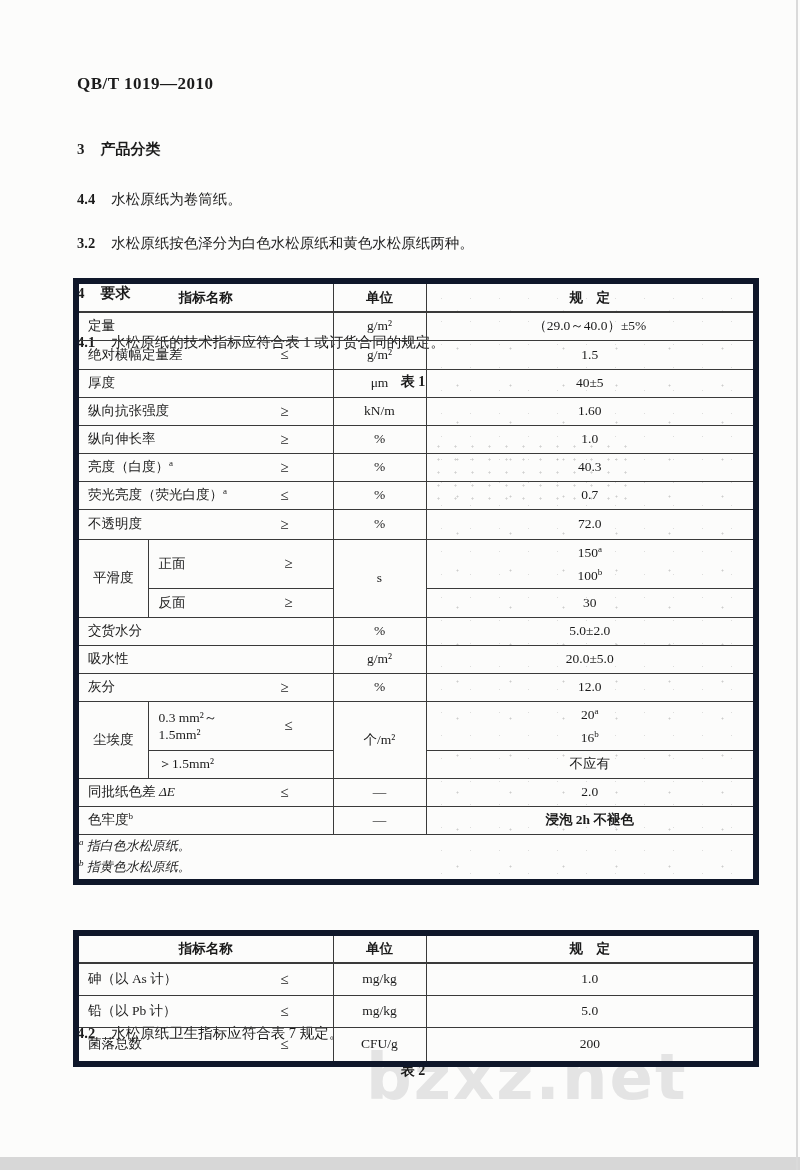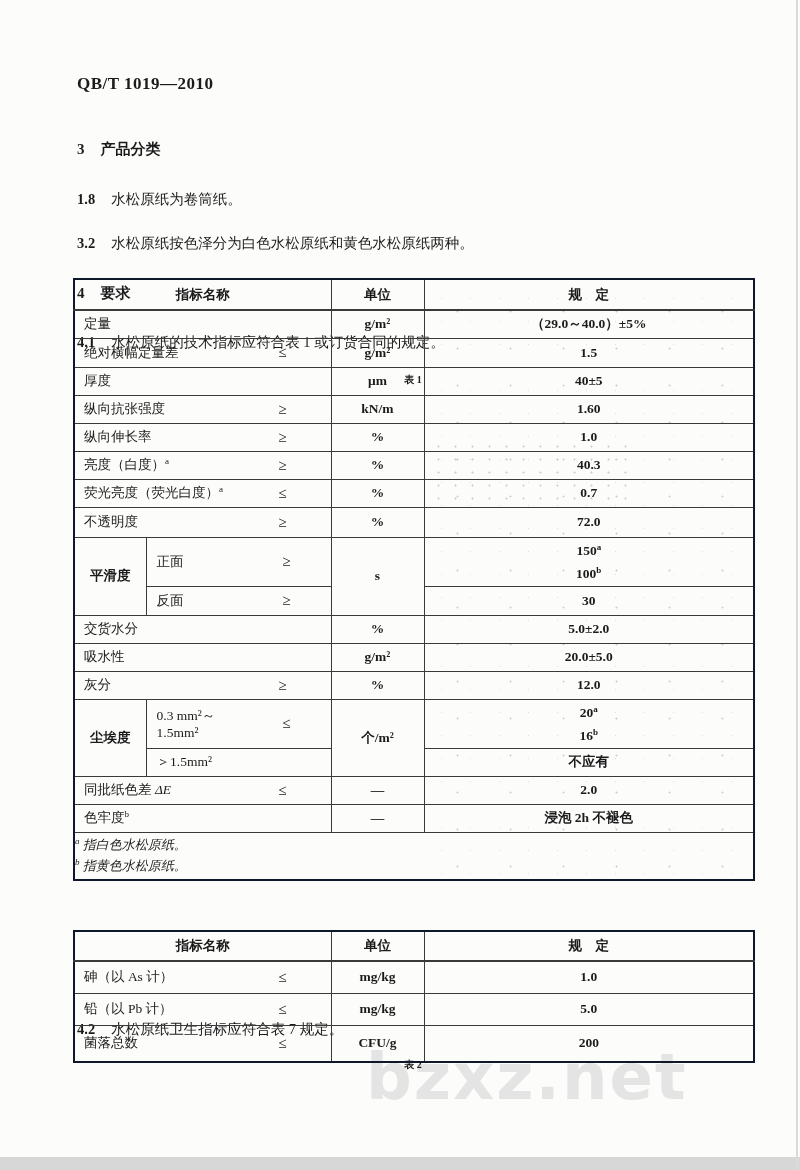--- a/index.html
+++ b/index.html
@@ -3,27 +3,27 @@
 <meta charset="utf-8">
 <style>
   html,body{margin:0;padding:0;background:#ffffff;}
   .page{position:relative;width:800px;height:1170px;background:#fcfcfb;overflow:hidden;
         color:#1b1b1b;font-family:"Liberation Serif","DejaVu Serif",serif;}
   .abs{position:absolute;}
   .doc-code{left:77px;top:74px;font-size:17px;font-weight:700;letter-spacing:.5px;}
   .clause{left:77px;font-size:14.5px;white-space:nowrap;}
   .clause .num{font-weight:700;margin-right:16px;}
   .clause.head{font-weight:700;font-size:15px;}
-  .tbl-caption{left:73px;width:680px;text-align:center;font-weight:700;font-size:10px;}
+  .tbl-caption{left:73px;width:680px;text-align:center;font-weight:700;font-size:14px;}
   table.spec{position:absolute;left:73px;width:680px;border-collapse:collapse;table-layout:fixed;
              font-size:13.5px;background:transparent;}
-  table.spec{border:2px solid #0f172a;}
+  table.spec{border:6px solid #0f172a;}
   .spec td,.spec th{border:1px solid #3a3a3a;padding:0;vertical-align:middle;overflow:hidden;}
   .spec th{font-weight:700;border-bottom-width:2px;}
-  .c{text-align:center;font-weight:bold;}
+  .c{text-align:center;}
   .lab{display:flex;align-items:center;justify-content:space-between;padding:0 44px 0 9px;}
   .lab .ineq{font-size:15px;}
   .lab2{padding:0 40px 0 10px;gap:45px;}
   sup{font-size:9px;line-height:0;}
   .two{line-height:23px;}
   .fnote{padding:5px 0 4px 12px;font-size:13px;line-height:1.6;}
   .fnote div{white-space:nowrap;font-style:italic;}
   .bv{font-weight:700;}
   .de{font-weight:400;}
   .watermark{left:366px;top:1040px;font-family:"DejaVu Sans","Liberation Sans",sans-serif;
@@ -46,21 +46,21 @@
 <div class="page">
 
   <div class="abs watermark">bzxz.net</div>
 
   <div class="abs doc-code zt">QB/T 1019—2010</div>
 
   <div class="abs clause head zt" style="top:120px">
     <span class="num">3</span><span>产品分类</span>
   </div>
   <div class="abs clause zt" style="top:151px">
-    <span class="num">1.8</span><span>水松原纸为卷筒纸。</span>
+    <span class="num">4.4</span><span>水松原纸为卷筒纸。</span>
   </div>
   <div class="abs clause zt" style="top:176px">
     <span class="num">3.2</span><span>水松原纸按色泽分为白色水松原纸和黄色水松原纸两种。</span>
   </div>
   <div class="abs clause head zt" style="top:207px">
     <span class="num">4</span><span>要求</span>
   </div>
   <div class="abs clause zt" style="top:237px">
     <span class="num">4.1</span><span>水松原纸的技术指标应符合表 1 或订货合同的规定。</span>
   </div>

